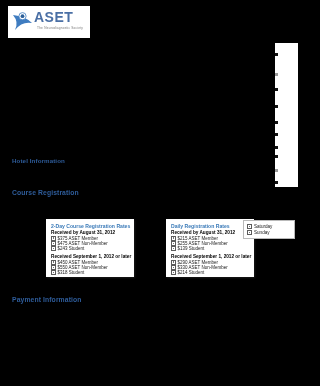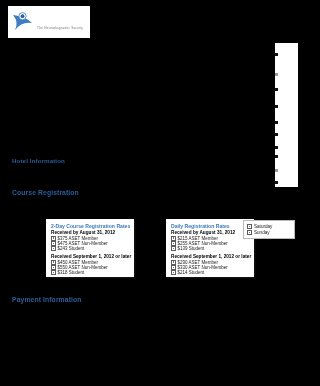--- a/index.html
+++ b/index.html
@@ -166,20 +166,21 @@
 </style>
 </head>
 <body>
 
 <div class="logo-box">
   <svg class="logo-swoosh" viewBox="0 0 22 22" xmlns="http://www.w3.org/2000/svg">
     <path d="M1 4 Q13 5 20 12 Q10 10 3 19 Q7 11 1 4 Z" fill="#3f7cc0"></path>
     <circle cx="10.5" cy="5.2" r="3.6" fill="#ffffff" stroke="#3f7cc0" stroke-width="0.8"></circle>
     <circle cx="10.5" cy="5.2" r="1.9" fill="#2b5f99"></circle>
   </svg>
+  <div class="logo-word">ASET</div>
   <div class="logo-tag">The Neurodiagnostic Society</div>
 </div>
 
 <div class="side-panel">
   <div class="side-tick" style="top:10px"></div>
   <div class="side-tick faint" style="top:30px"></div>
   <div class="side-tick" style="top:45px"></div>
   <div class="side-tick" style="top:62px"></div>
   <div class="side-tick" style="top:78px"></div>
   <div class="side-tick" style="top:90px"></div>

